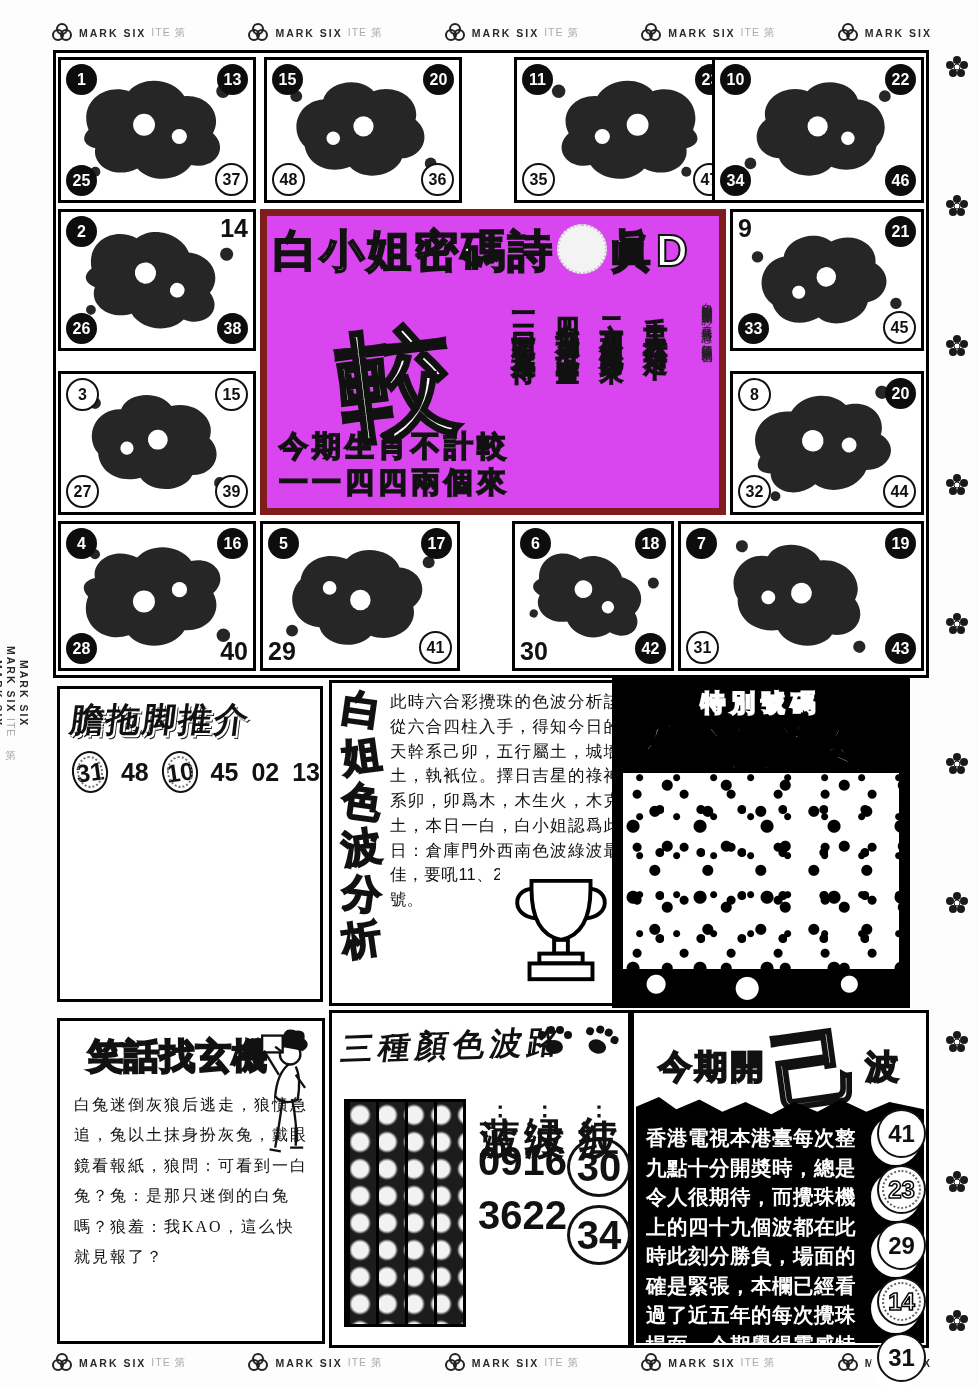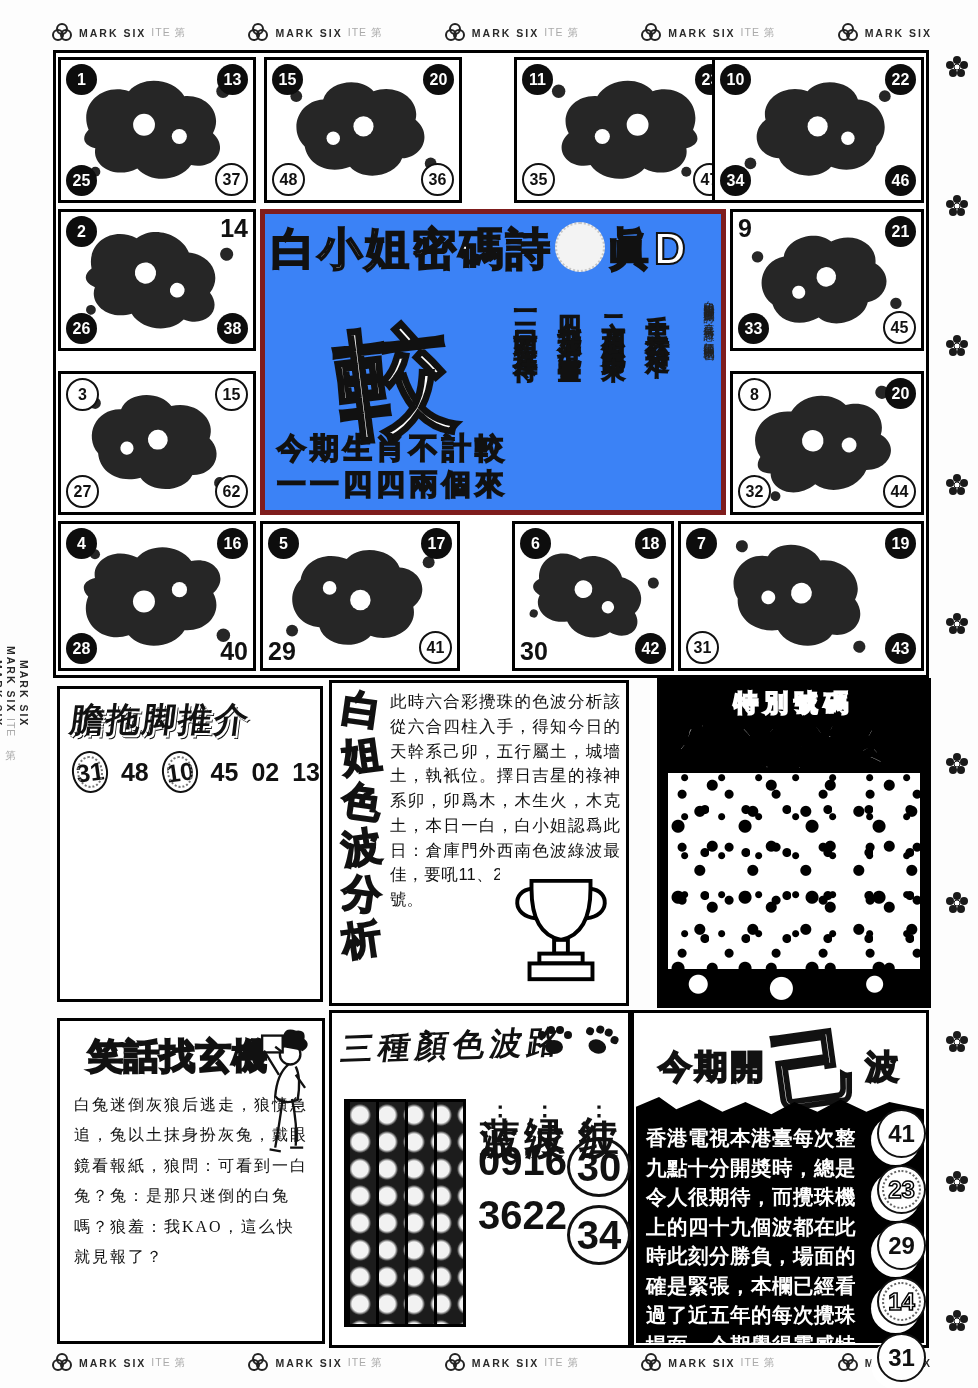--- a/index.html
+++ b/index.html
@@ -19,21 +19,21 @@
   .grid-sec{position:absolute;left:0;top:0;width:870px;height:622px;border:3px solid #000;background:#fff;}
   .panel{position:absolute;border:3px solid #000;background:#fff;box-sizing:border-box;overflow:hidden;}
   .panel .art{position:absolute;left:6%;top:8%;width:88%;height:84%;opacity:.92;}
   .badge{position:absolute;width:31px;height:31px;border-radius:50%;display:flex;align-items:center;justify-content:center;
          font-size:16px;font-weight:bold;line-height:1;}
   .badge.filled{background:#0d0d0d;color:#fff;}
   .badge.outline{background:#fff;border:2px solid #111;color:#111;width:29px;height:29px;}
   .badge.plain{background:transparent;color:#111;font-size:25px;width:auto;height:auto;border-radius:0;}
   .tl{left:5px;top:4px;} .tr{right:5px;top:4px;} .blc{left:5px;bottom:4px;} .brc{right:5px;bottom:4px;}
   
-  .center-block{position:absolute;left:204px;top:156px;width:466px;height:306px;border:5px solid #7f1d1d;background:#3b82f6;box-sizing:border-box;}
+  .center-block{position:absolute;left:204px;top:156px;width:466px;height:306px;border:7px solid #7f1d1d;background:#d946ef;box-sizing:border-box;}
   .hollow{color:#fff;-webkit-text-stroke:2px #111;text-shadow:0 0 1px #111;}
   .main-title{position:absolute;left:6px;top:6px;width:440px;font-size:44px;font-weight:900;letter-spacing:3px;white-space:nowrap;}
   .stamp{display:inline-block;width:46px;height:46px;border-radius:50%;border:2px dotted #c6c6c6;background:#f3f3f3;vertical-align:-8px;margin:0 2px;}
   .big-char{position:absolute;left:72px;top:88px;font-size:118px;font-weight:900;transform:rotate(-7deg);
             color:#fff;-webkit-text-stroke:3px #111;text-shadow:0 0 1px #111;font-family:"Liberation Serif",serif;}
   .poem{position:absolute;right:48px;top:84px;height:220px;display:flex;gap:13px;}
   .poem-col{writing-mode:vertical-rl;font-size:23px;font-weight:700;letter-spacing:7px;
             color:#fff;-webkit-text-stroke:1.4px #111;text-shadow:0 0 1px #111;font-family:"Liberation Serif",serif;}
   .intro-note{position:absolute;right:4px;top:78px;height:228px;writing-mode:vertical-rl;
               font-size:11px;line-height:1.55;letter-spacing:1px;color:#222;font-family:"Liberation Serif",serif;}
@@ -346,21 +346,21 @@
       <span class="badge outline brc">45</span>
     </div>
 
     <div class="panel" style="left:2px;top:318px;width:198px;height:144px;">
       <svg class="art" viewBox="0 0 200 140">
           <use href="#blob-b" transform="rotate(6 100 70)"></use>
         </svg>
       <span class="badge outline tl">3</span>
       <span class="badge outline tr">15</span>
       <span class="badge outline blc">27</span>
-      <span class="badge outline brc">62</span>
+      <span class="badge outline brc">39</span>
     </div>
     <div class="panel" style="left:674px;top:318px;width:194px;height:144px;">
       <svg class="art" viewBox="0 0 200 140">
           <use href="#blob-a" transform="rotate(-12 100 70)"></use>
         </svg>
       <span class="badge outline tl">8</span>
       <span class="badge filled tr">20</span>
       <span class="badge outline blc">32</span>
       <span class="badge outline brc">44</span>
     </div>
@@ -441,21 +441,21 @@
       <span>波</span>
       <span>分</span>
       <span>析</span>
     </div>
     <div class="sb-body">此時六合彩攪珠的色波分析該從六合四柱入手，得知今日的天幹系己卯，五行屬土，城墻土，執衹位。擇日吉星的祿神系卯，卯爲木，木生火，木克土，本日一白，白小姐認爲此日：倉庫門外西南色波綠波最佳，要吼11、27、31、05、46號。</div>
     <svg class="trophy" width="118" height="128" viewBox="0 0 120 130">
         <use href="#trophy-g"></use>
       </svg>
   </div>
 
-  <div class="box pintu" style="left:604px;top:628px;width:274px;height:330px;">
+  <div class="box pintu" style="left:559px;top:628px;width:298px;height:330px;">
     <div class="pt-sub">特別號碼</div>
     <div class="pt-title">生肖拼图</div>
     <div class="pt-noise"></div>
     <div class="pt-foot"></div>
   </div>
 
   <div class="box" style="left:4px;top:968px;width:268px;height:326px;">
     <div class="jk-title">笑話找玄機</div>
     <svg class="jk-girl" width="84" height="150" viewBox="0 0 90 150">
         <use href="#girl-g"></use>

